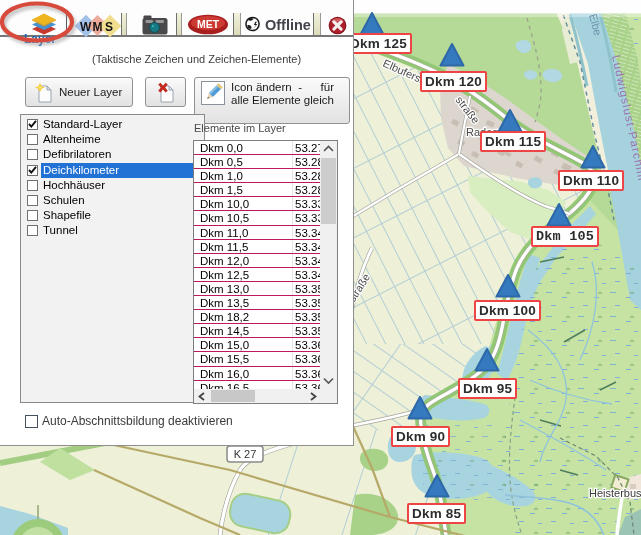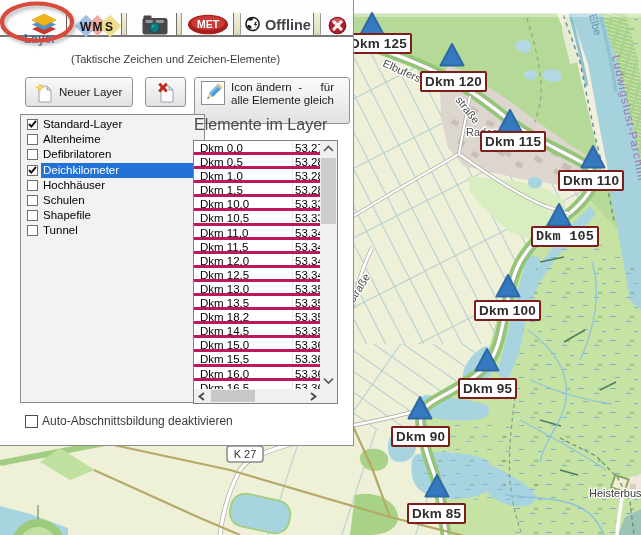--- a/index.html
+++ b/index.html
@@ -1,42 +1,42 @@
 <!DOCTYPE html>
 <html><head>
 <meta charset="utf-8">
 <style>
 html,body{margin:0;padding:0;}
 *{box-sizing:border-box;}
 #stage{position:relative;width:641px;height:535px;overflow:hidden;background:#eef0d8;font-family:"Liberation Sans",sans-serif;}
 #mapsvg{position:absolute;left:0;top:0;}
-.dkm{position:absolute;background:#fff;border:2px solid #7f1d1d;border-radius:2px;color:#2d2d2d;font-weight:bold;font-size:13.5px;line-height:17px;padding:0 3px;white-space:nowrap;letter-spacing:0.2px;}
+.dkm{position:absolute;background:#fff;border:2px solid #ef4444;border-radius:2px;color:#2d2d2d;font-weight:bold;font-size:13.5px;line-height:17px;padding:0 3px;white-space:nowrap;letter-spacing:0.2px;}
 #ui{position:absolute;left:0;top:0;width:354px;height:446px;background:#fff;border-right:1px solid #8f8f8f;border-bottom:1px solid #8f8f8f;}
 #toolbar{position:absolute;left:0;top:0;width:353px;height:37px;background:#fdfdfd;border-bottom:2px solid #757575;}
 .sep{position:absolute;top:13px;bottom:0;background:linear-gradient(#f1f1de,#dcdcba);border-left:1px solid #6f6f6f;border-right:1px solid #9a9a92;}
 .sepline{position:absolute;top:13px;bottom:0;width:1px;background:#585858;}
 .tbi{position:absolute;}
 #offtxt{position:absolute;left:265px;top:17px;font-size:14.5px;font-weight:bold;color:#43434b;}
 #title{position:absolute;left:24px;top:32px;font-size:12px;font-weight:bold;color:#1e64b4;}
-#subtitle{position:absolute;left:71px;top:53px;font-size:11px;color:#3c3c3c;white-space:nowrap;}
+#subtitle{position:absolute;left:92px;top:53px;font-size:11px;color:#3c3c3c;white-space:nowrap;}
 .btn{position:absolute;border:1px solid #919191;border-radius:3px;background:linear-gradient(#fafafa,#e2e2e2);box-shadow:inset 0 1px 0 #fff;}
 #b1{left:25px;top:77px;width:108px;height:30px;}
 #b2{left:145px;top:77px;width:41px;height:30px;}
 #b3{left:194px;top:77px;width:156px;height:47px;}
 #b1 span{position:absolute;left:33px;top:8px;font-size:11.5px;color:#1a1a1a;}
 #b3t{position:absolute;left:36px;top:2.5px;width:103px;font-size:11.5px;color:#1a1a1a;line-height:13.5px;white-space:nowrap;}
 #b3t .l1{display:flex;justify-content:space-between;}
 #cblist{position:absolute;left:20px;top:114px;width:185px;height:289px;background:#f2f2f2;border:1px solid #8a8a8a;padding-top:2px;}
 .cbrow{position:relative;height:15.2px;padding-left:22px;font-size:11.5px;color:#000;line-height:15px;white-space:nowrap;}
 .cbrow .box{position:absolute;left:6px;top:2px;width:11px;height:11px;background:#fff;border:1px solid #707070;}
 .cbrow.sel .lbl{display:block;position:absolute;left:20px;right:1px;top:0px;height:15px;background:#2272d6;color:#fff;padding:0 2px;}
-#ellbl{position:absolute;left:194px;top:116px;font-size:16px;color:#4a4a4a;}
+#ellbl{position:absolute;left:194px;top:122px;font-size:11px;color:#4a4a4a;}
 #elbox{position:absolute;left:193px;top:140px;width:145px;height:264px;background:#fff;border:1px solid #7f7f7f;}
 #elrows{position:absolute;left:0;top:0;width:127px;height:248px;overflow:hidden;}
-.erow{position:relative;height:14.1px;border-bottom:3px solid #be185d;font-size:11.5px;color:#000;line-height:14px;white-space:nowrap;}
+.erow{position:relative;height:14.1px;border-bottom:1px solid #be185d;font-size:11.5px;color:#000;line-height:14px;white-space:nowrap;}
 .erow .nm{position:absolute;left:6px;top:0;}
 .erow .vl{position:absolute;left:101px;top:0;}
 #colsep{position:absolute;left:98px;top:0;width:1px;height:248px;background:#e6e6e6;}
 #vsb{position:absolute;right:0;top:0;width:17px;height:248px;background:#f0f0f0;}
 #vthumb{position:absolute;left:1px;top:17px;width:15px;height:66px;background:#cdcdcd;}
 #hsb{position:absolute;left:0;bottom:0;width:127px;height:14px;background:#f0f0f0;}
 #hthumb{position:absolute;left:17px;top:1px;width:44px;height:12px;background:#c8c8c8;}
 #autocb{position:absolute;left:25px;top:415px;width:13px;height:13px;background:#fff;border:1.5px solid #44505e;}
 #autolbl{position:absolute;left:42px;top:414px;font-size:12px;color:#3a3a3a;}
 #annot{position:absolute;left:0;top:0;pointer-events:none;}

